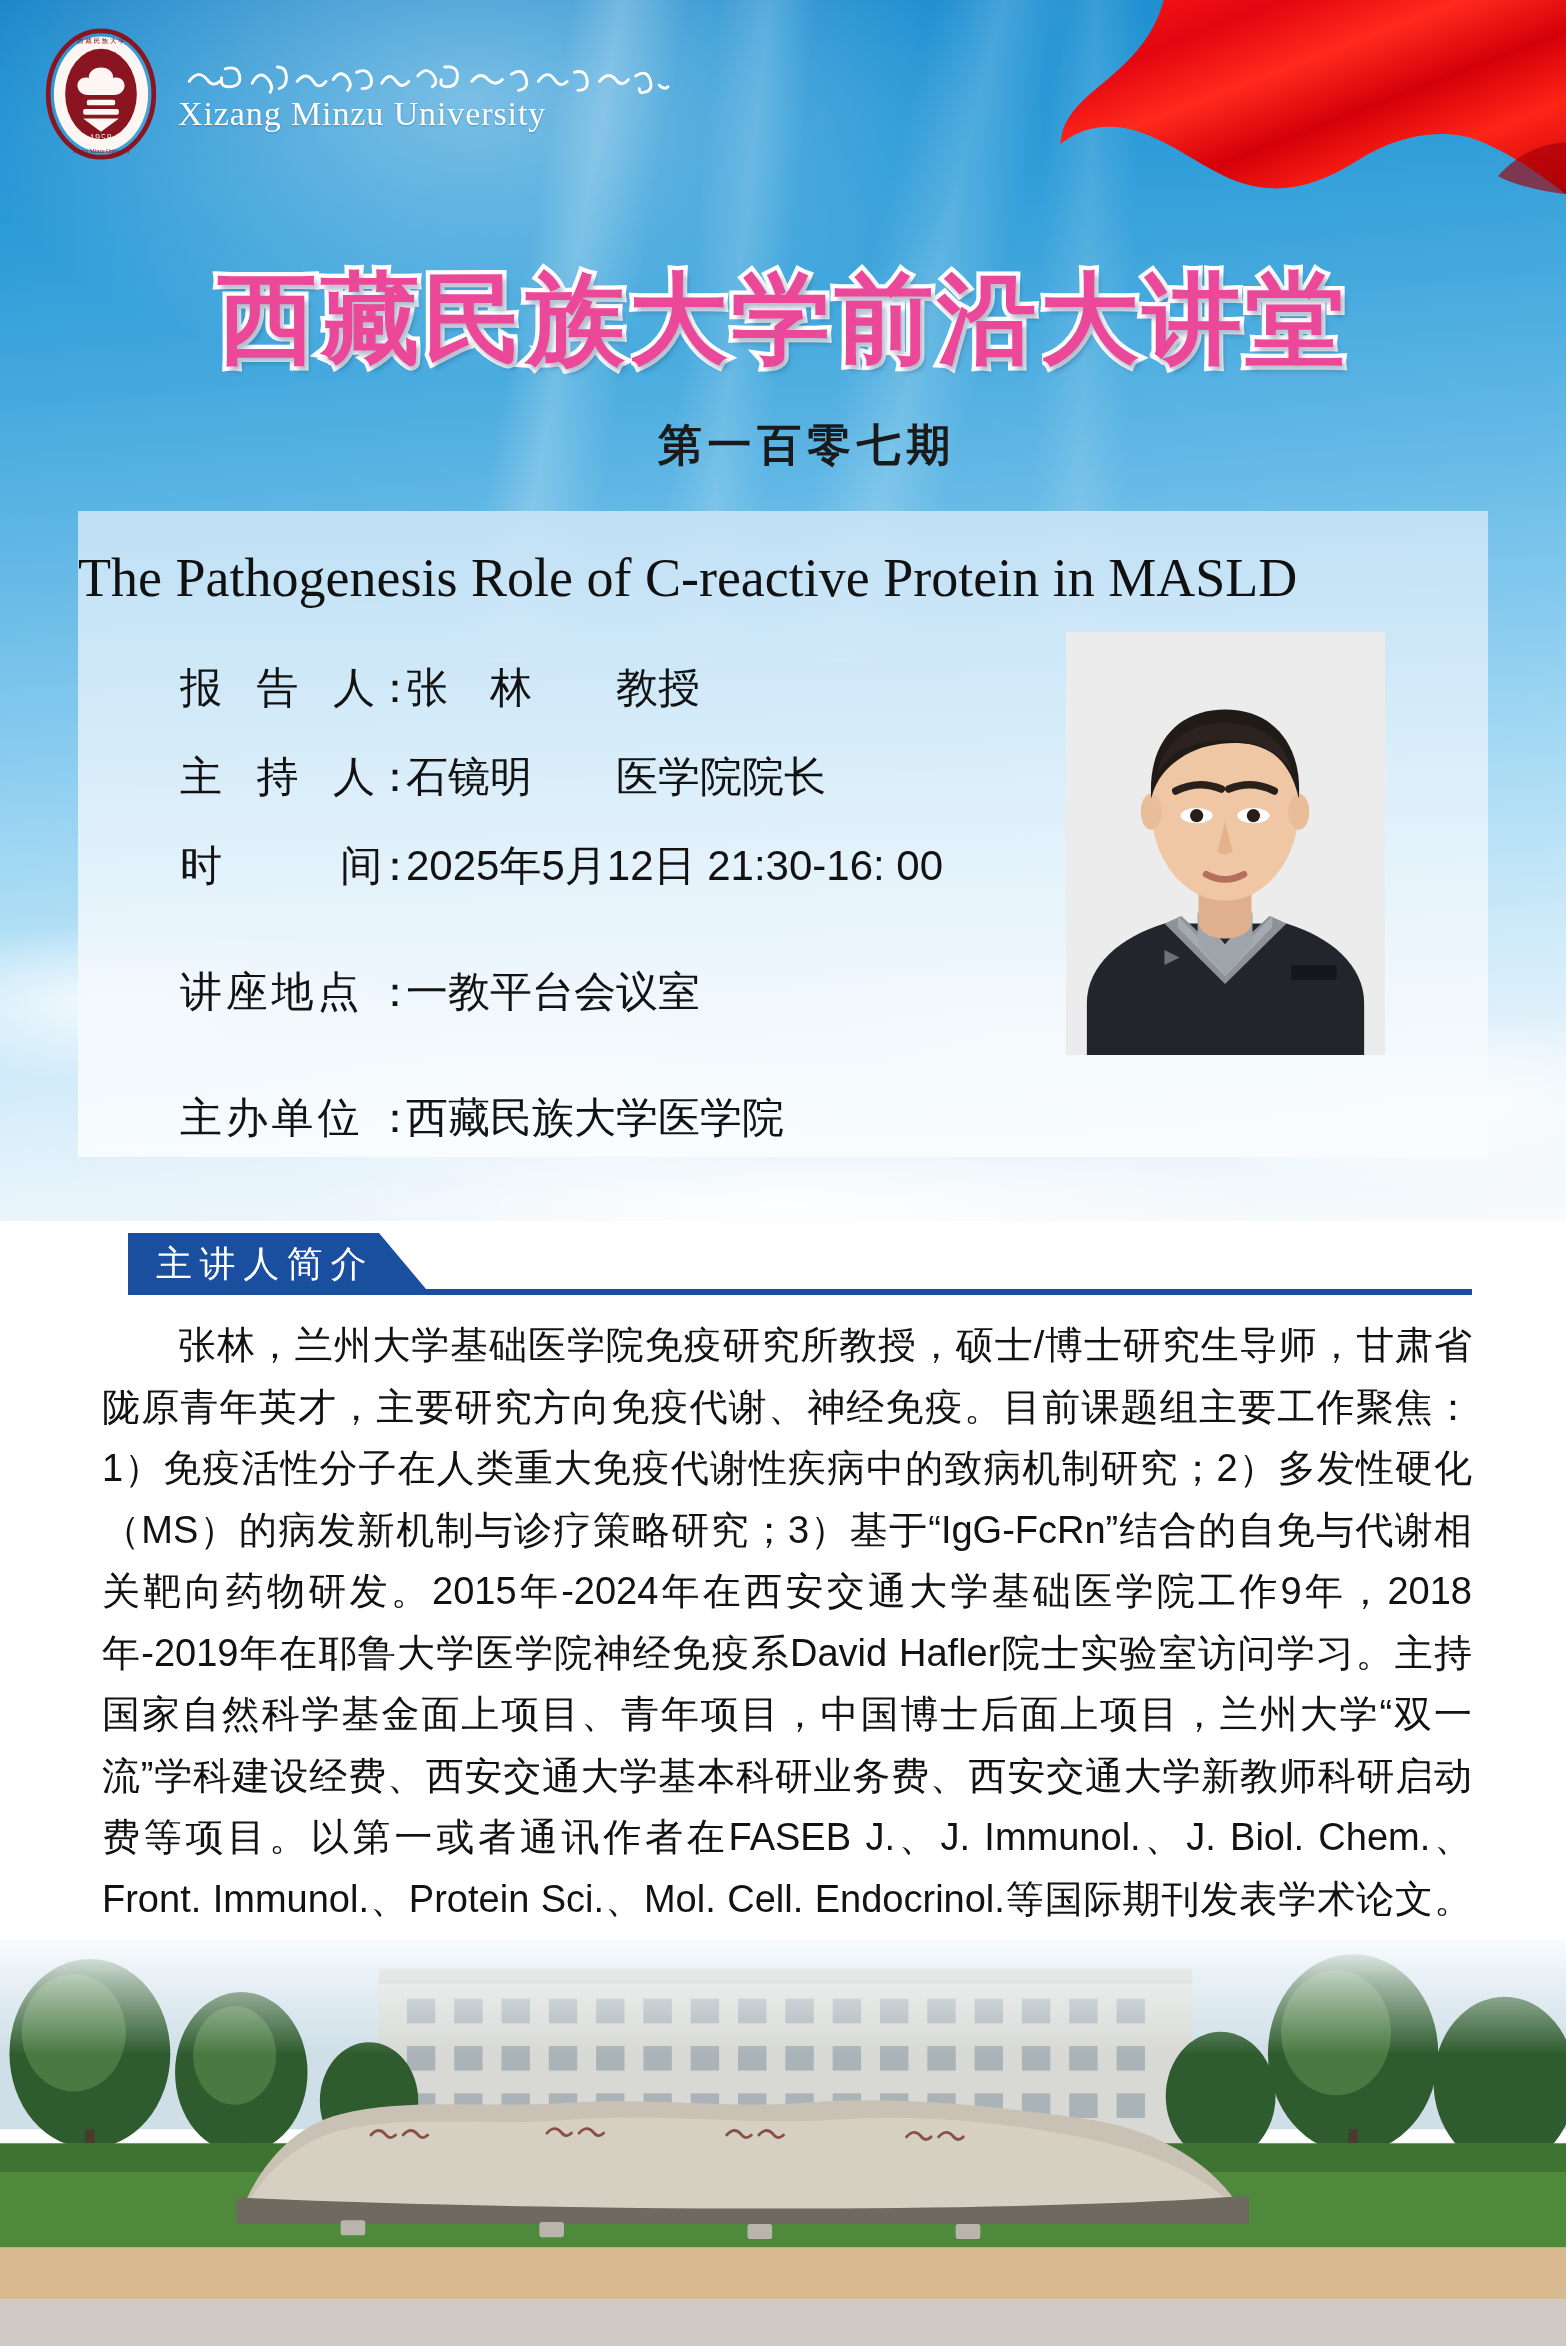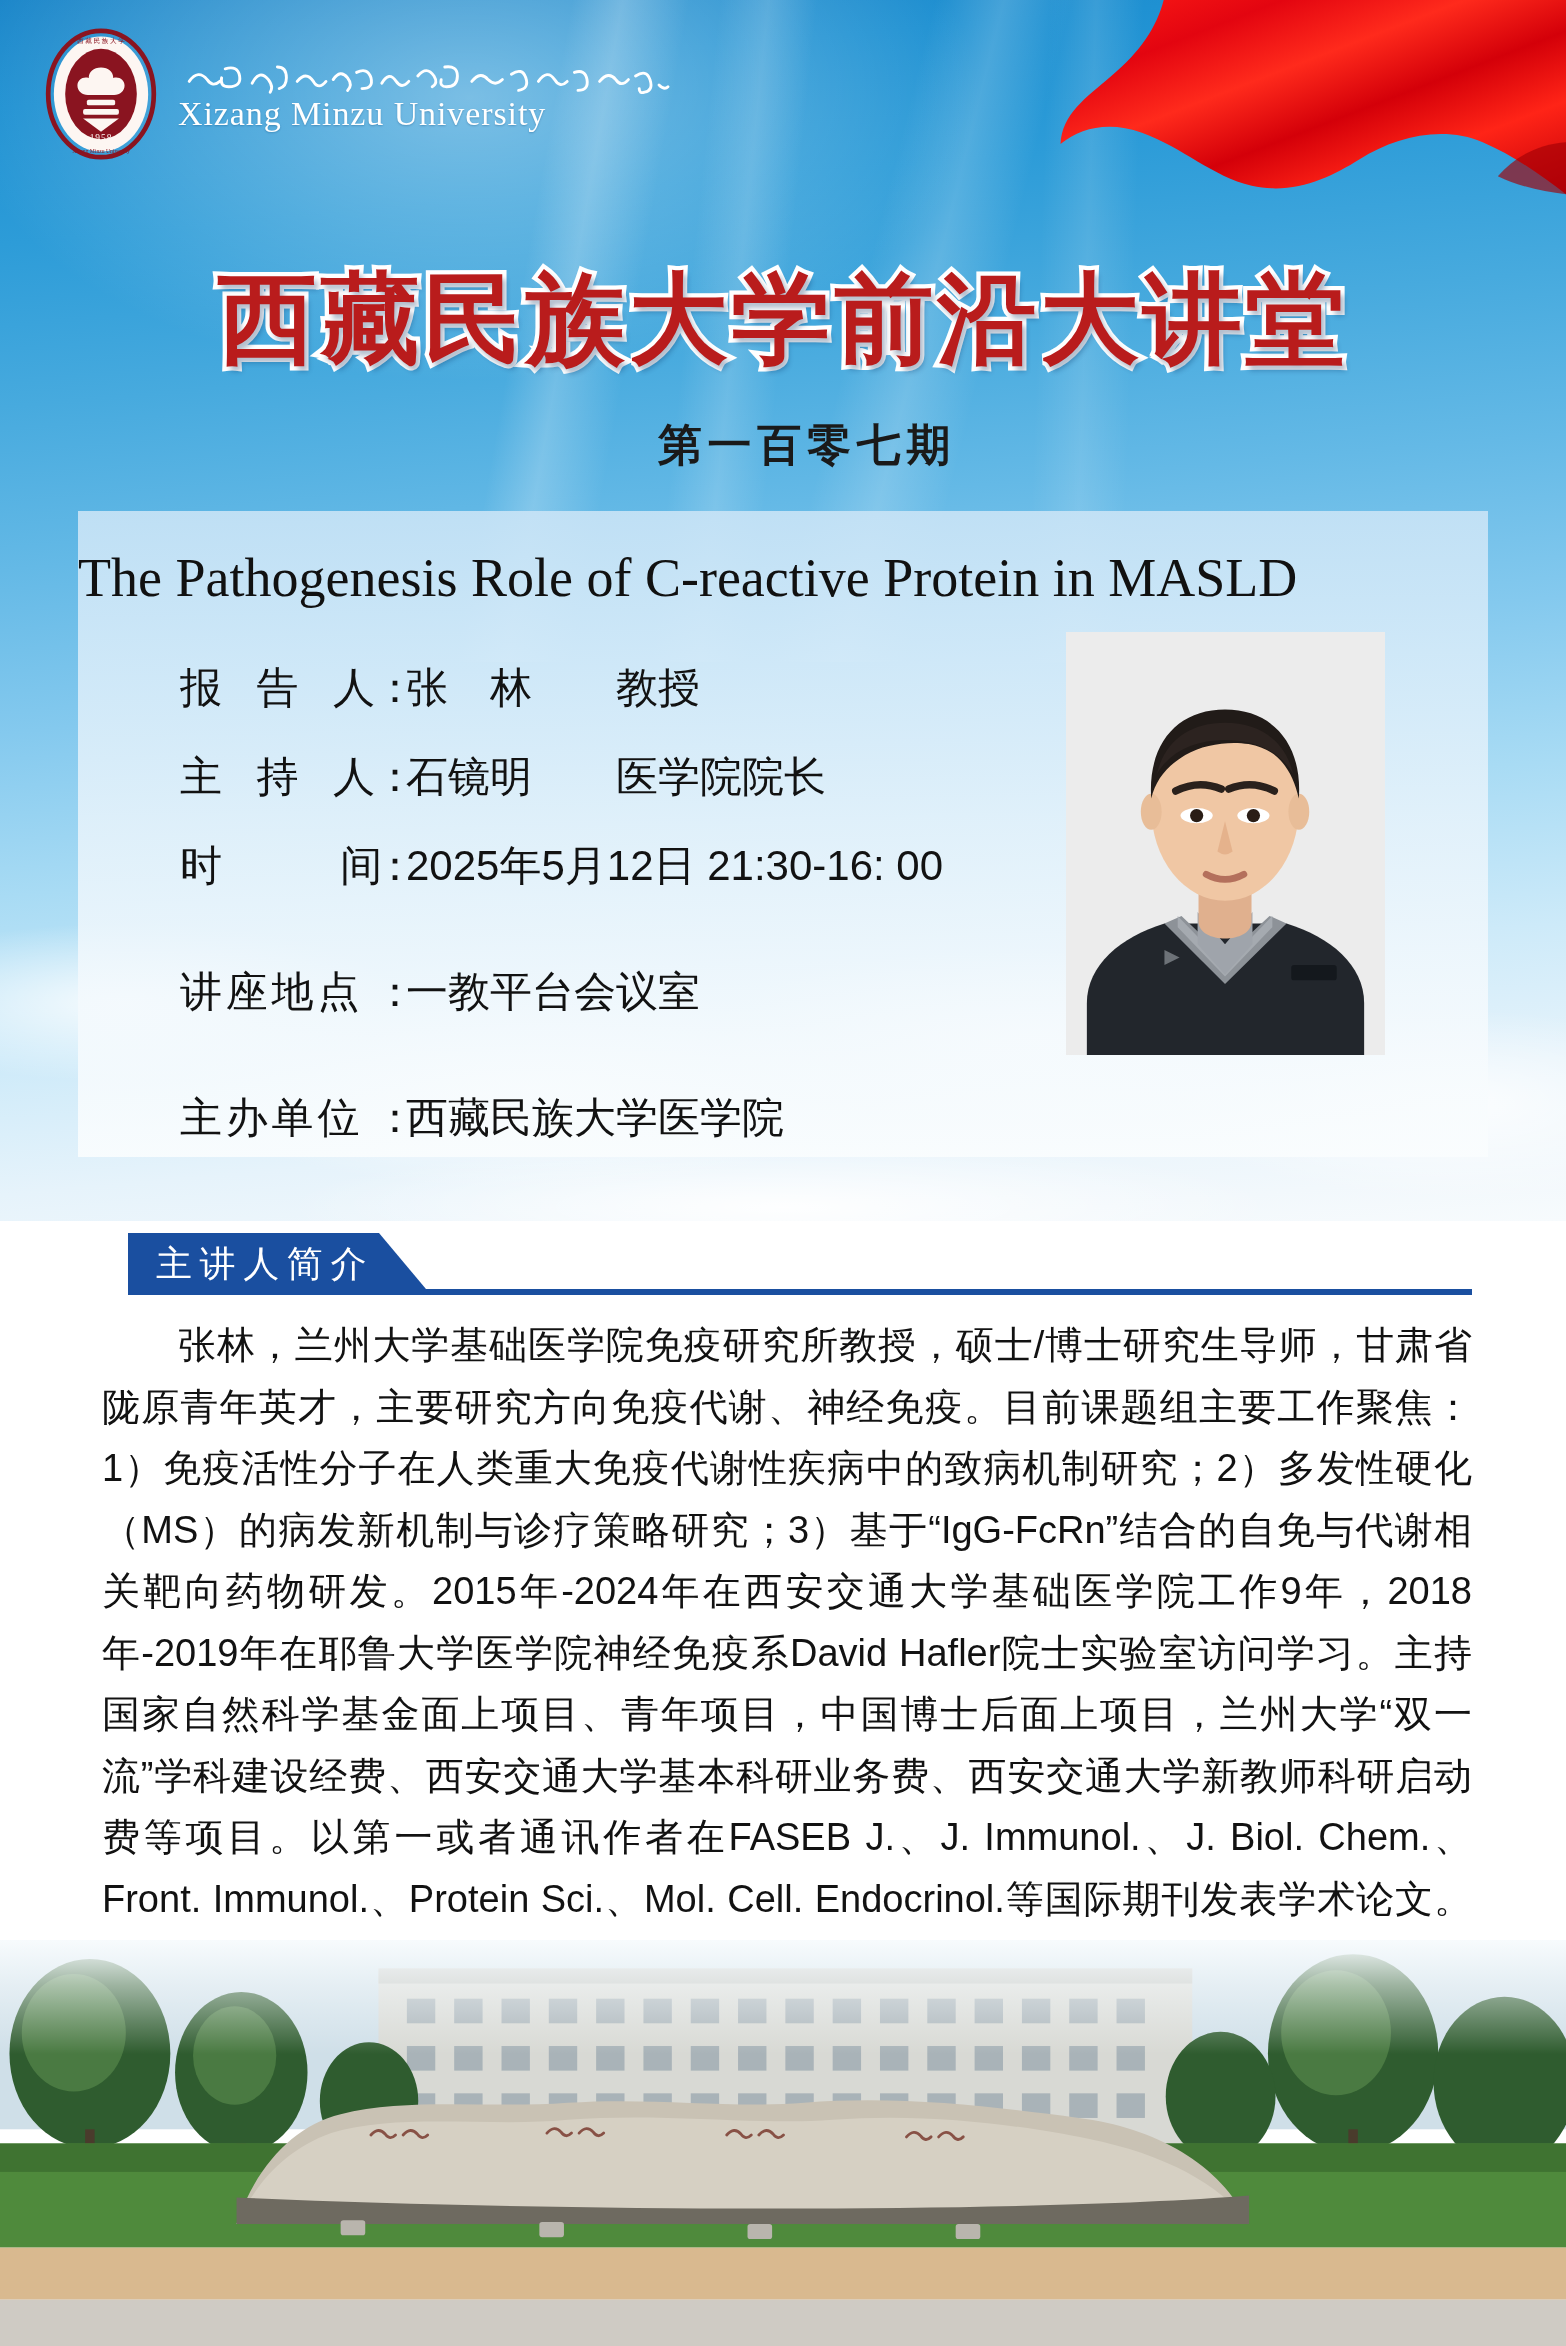--- a/index.html
+++ b/index.html
@@ -123,21 +123,21 @@
   .main-title {
     position: absolute;
     left: 0;
     top: 254px;
     width: 1566px;
     text-align: center;
     font-family: "Liberation Serif", serif;
     font-size: 99px;
     font-weight: bold;
     letter-spacing: 3.8px;
-    color: #b91c1c;
+    color: #ec4899;
     -webkit-text-stroke: 8.5px #ffffff;
     paint-order: stroke fill;
     text-shadow: 3.8px 4.7px 5.7px rgba(0,40,90,0.30);
     white-space: nowrap;
   }
   .episode {
     position: absolute;
     left: 0;
     top: 416px;
     width: 1566px;

